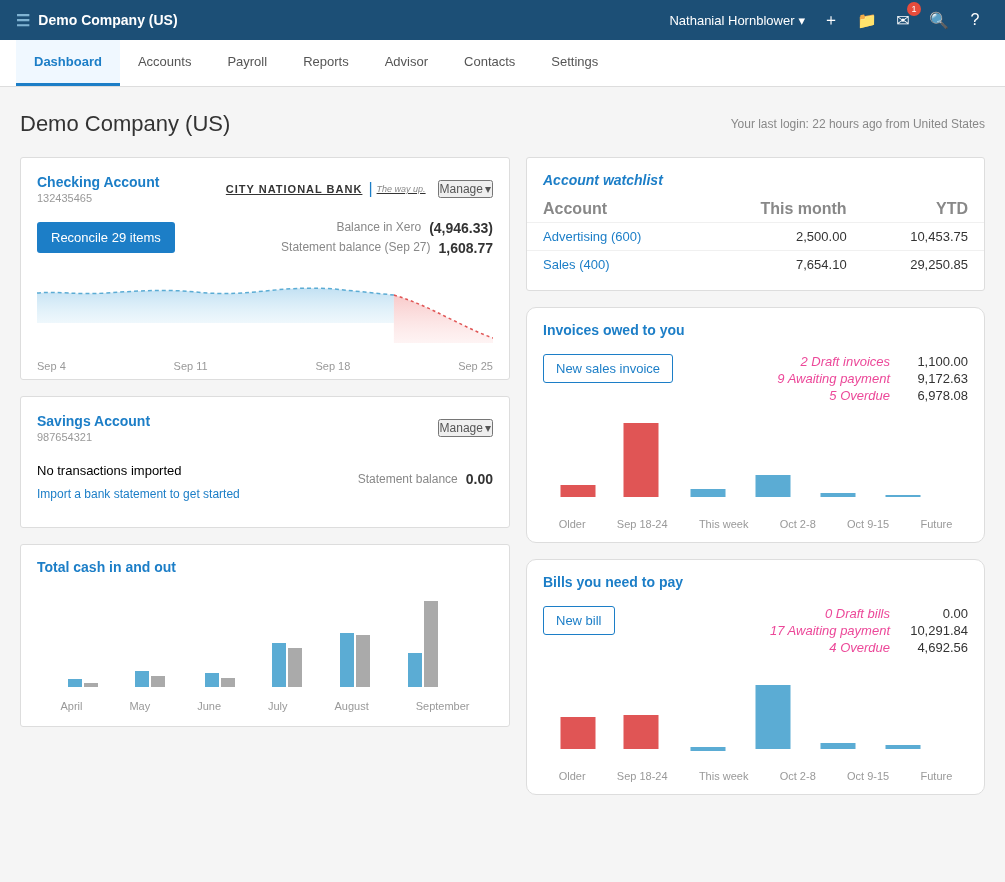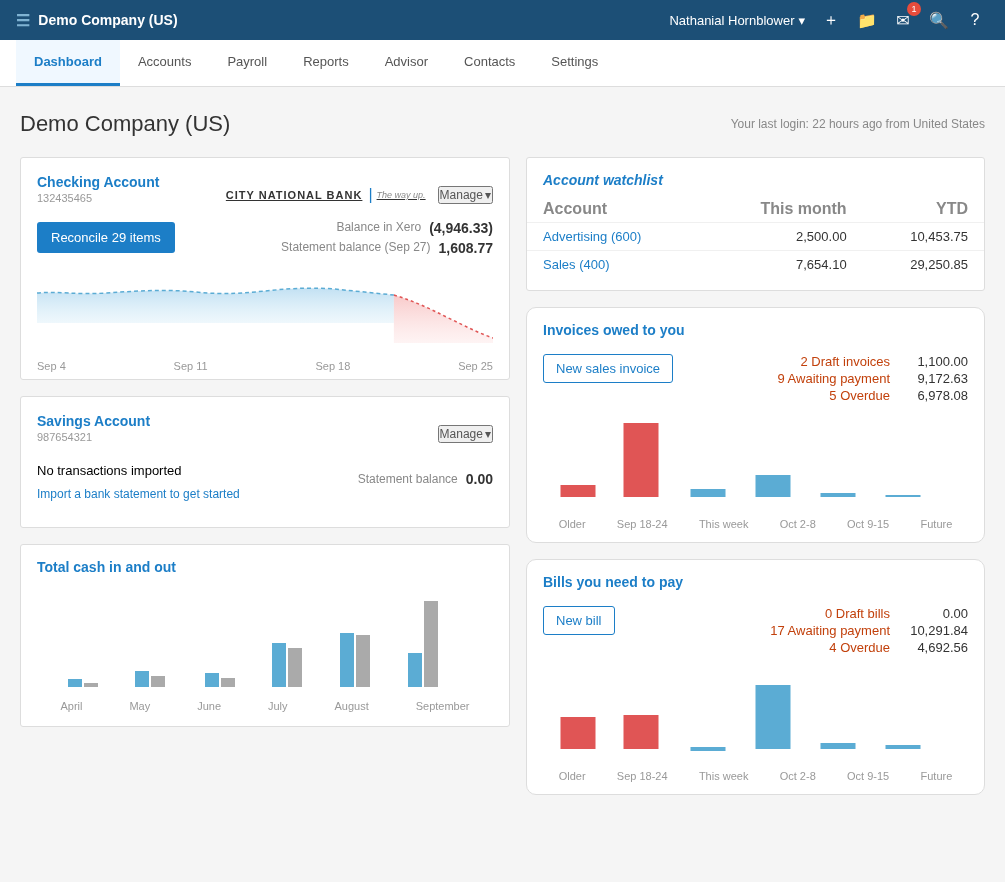--- a/index.html
+++ b/index.html
@@ -29,21 +29,21 @@
     .last-login { font-size: 12px; color: #888; }
 
     
     .main-grid { display: grid; grid-template-columns: 490px 1fr; gap: 16px; }
 
     
     .card { background: white; border: 1px solid #ddd; border-radius: 3px; margin-bottom: 16px; }
     .card-body { padding: 16px; }
 
     
-    .account-header { display: flex; justify-content: space-between; align-items: flex-end; }
+    .account-header { display: flex; justify-content: space-between; align-items: center; }
     .account-name { color: #1c7ec7; font-size: 14px; font-weight: 600; }
     .account-number { color: #999; font-size: 11px; margin-top: 2px; }
     .bank-logo { display: flex; align-items: center; gap: 4px; text-decoration: underline; }
     .manage-btn { color: #555; font-size: 12px; cursor: pointer; display: flex; align-items: center; gap: 2px; }
     .reconcile-btn { background: #1c7ec7; color: white; border: none; padding: 8px 14px; border-radius: 3px; cursor: pointer; font-size: 13px; margin: 10px 0; }
     .balance-info { text-align: right; }
     .balance-label { color: #888; font-size: 12px; }
     .balance-value { font-size: 14px; font-weight: 600; }
     .balance-row { display: flex; justify-content: space-between; align-items: center; margin: 8px 0; }
 
@@ -77,21 +77,21 @@
 
     
     .invoice-card { background: white; border: 1px solid #ddd; border-radius: 10px; margin-bottom: 16px; }
     .invoice-header { padding: 14px 16px 8px; }
     .invoice-title { color: #1c7ec7; font-size: 14px; font-weight: 600; }
     .invoice-body { padding: 8px 16px 0; }
     .invoice-action-row { display: flex; align-items: flex-start; gap: 16px; }
     .new-btn { border: 1px solid #1c7ec7; color: #1c7ec7; background: white; padding: 6px 12px; border-radius: 3px; cursor: pointer; font-size: 13px; white-space: nowrap; }
     .invoice-stats { flex: 1; text-align: right; }
     .invoice-stat-row { display: flex; justify-content: flex-end; gap: 8px; font-size: 13px; margin-bottom: 2px; }
-    .stat-label { color: #c2410c; }
+    .stat-label { color: #ec4899; font-style: italic; }
     .stat-value { color: #333; font-weight: 500; min-width: 70px; text-align: right; }
     .bar-area { padding: 8px 16px; }
     .bar-x-labels { display: flex; justify-content: space-around; font-size: 11px; color: #999; padding: 4px 16px 12px; }
   </style>
 </head>
 <body>
 
 <div class="top-bar">
   <div class="top-bar-left">
     <span class="top-bar-icon">☰</span>

